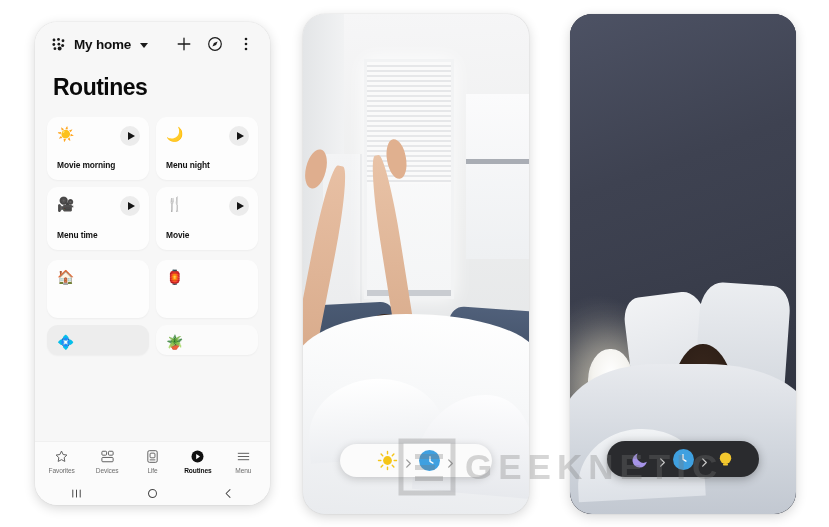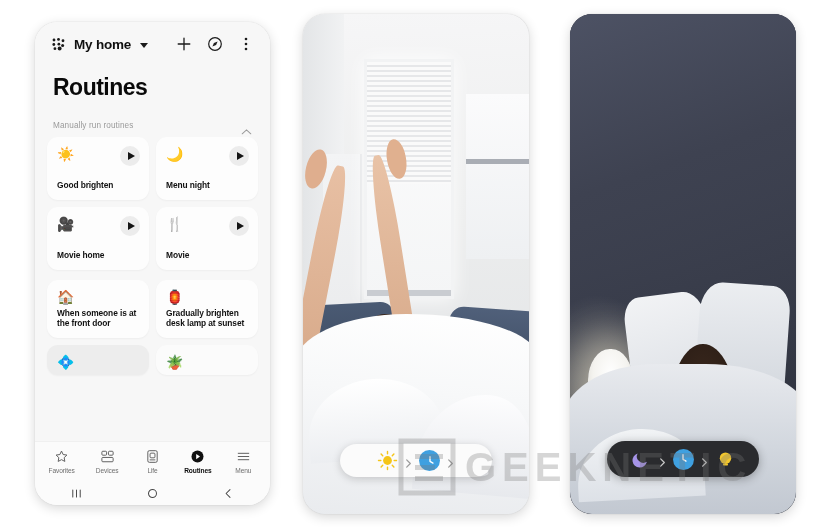--- a/index.html
+++ b/index.html
@@ -169,21 +169,21 @@
   .circ { width: 21px; height: 21px; border-radius: 50%; display: flex; align-items: center; justify-content: center; }
 
   
   .watermark {
     position: absolute; left: 398px; top: 432px; width: 420px; height: 70px;
     display: flex; align-items: center; gap: 9px;
     pointer-events: none;
   }
   .wm-logo { width: 58px; height: 58px; flex: none; }
   .wm-text {
-    font-size: 40px; font-weight: bold; letter-spacing: 6px;
+    font-size: 35px; font-weight: bold; letter-spacing: 6px;
     color: rgba(120,120,120,0.30);
     font-family: "Liberation Sans", sans-serif;
   }
 </style>
 </head>
 <body>
 
 <div class="stage">
 
   <div class="phone" id="phone-left">
@@ -226,69 +226,59 @@
               <circle cx="8" cy="13" r="1.3" fill="#1b1b1b"></circle>
             </svg>
           </span>
         </div>
       </div>
 
       <div class="page-title">Routines</div>
 
       <div class="scroll-area">
 
-        <div class="section-head">
-          <span class="section-title">Manually run routines</span>
-          <span class="chev-up">
-            <svg viewBox="0 0 12 8" width="11" height="8">
-              <path d="M1.3 6L6 1.8 10.7 6" fill="none" stroke="#9a9a9a" stroke-width="1.1" stroke-linecap="round"></path>
-            </svg>
-          </span>
-        </div>
 
         <div class="card-grid">
           <div class="rcard">
             <div class="rcard-icon">☀️</div>
-            <div class="rcard-label">Good brighten</div>
+            <div class="rcard-label">Movie morning</div>
             <div class="play-btn">
                 <span class="play-tri"></span>
               </div>
           </div>
           <div class="rcard">
             <div class="rcard-icon">🌙</div>
             <div class="rcard-label">Menu night</div>
             <div class="play-btn">
                 <span class="play-tri"></span>
               </div>
           </div>
           <div class="rcard">
             <div class="rcard-icon">🎥</div>
-            <div class="rcard-label">Movie home</div>
+            <div class="rcard-label">Menu time</div>
             <div class="play-btn">
                 <span class="play-tri"></span>
               </div>
           </div>
           <div class="rcard">
             <div class="rcard-icon">🍴</div>
             <div class="rcard-label">Movie</div>
             <div class="play-btn">
                 <span class="play-tri"></span>
               </div>
           </div>
         </div>
 
 
         <div class="card-grid">
           <div class="rcard auto">
             <div class="rcard-icon">🏠</div>
-            <div class="rcard-label">When someone is at the front door</div>
           </div>
           <div class="rcard auto">
             <div class="rcard-icon">🏮</div>
-            <div class="rcard-label">Gradually brighten desk lamp at sunset</div>
           </div>
           <div class="rcard peek">
             <div class="rcard-icon">💠</div>
           </div>
           <div class="rcard peek lite">
             <div class="rcard-icon">🪴</div>
           </div>
         </div>
       </div>
 

